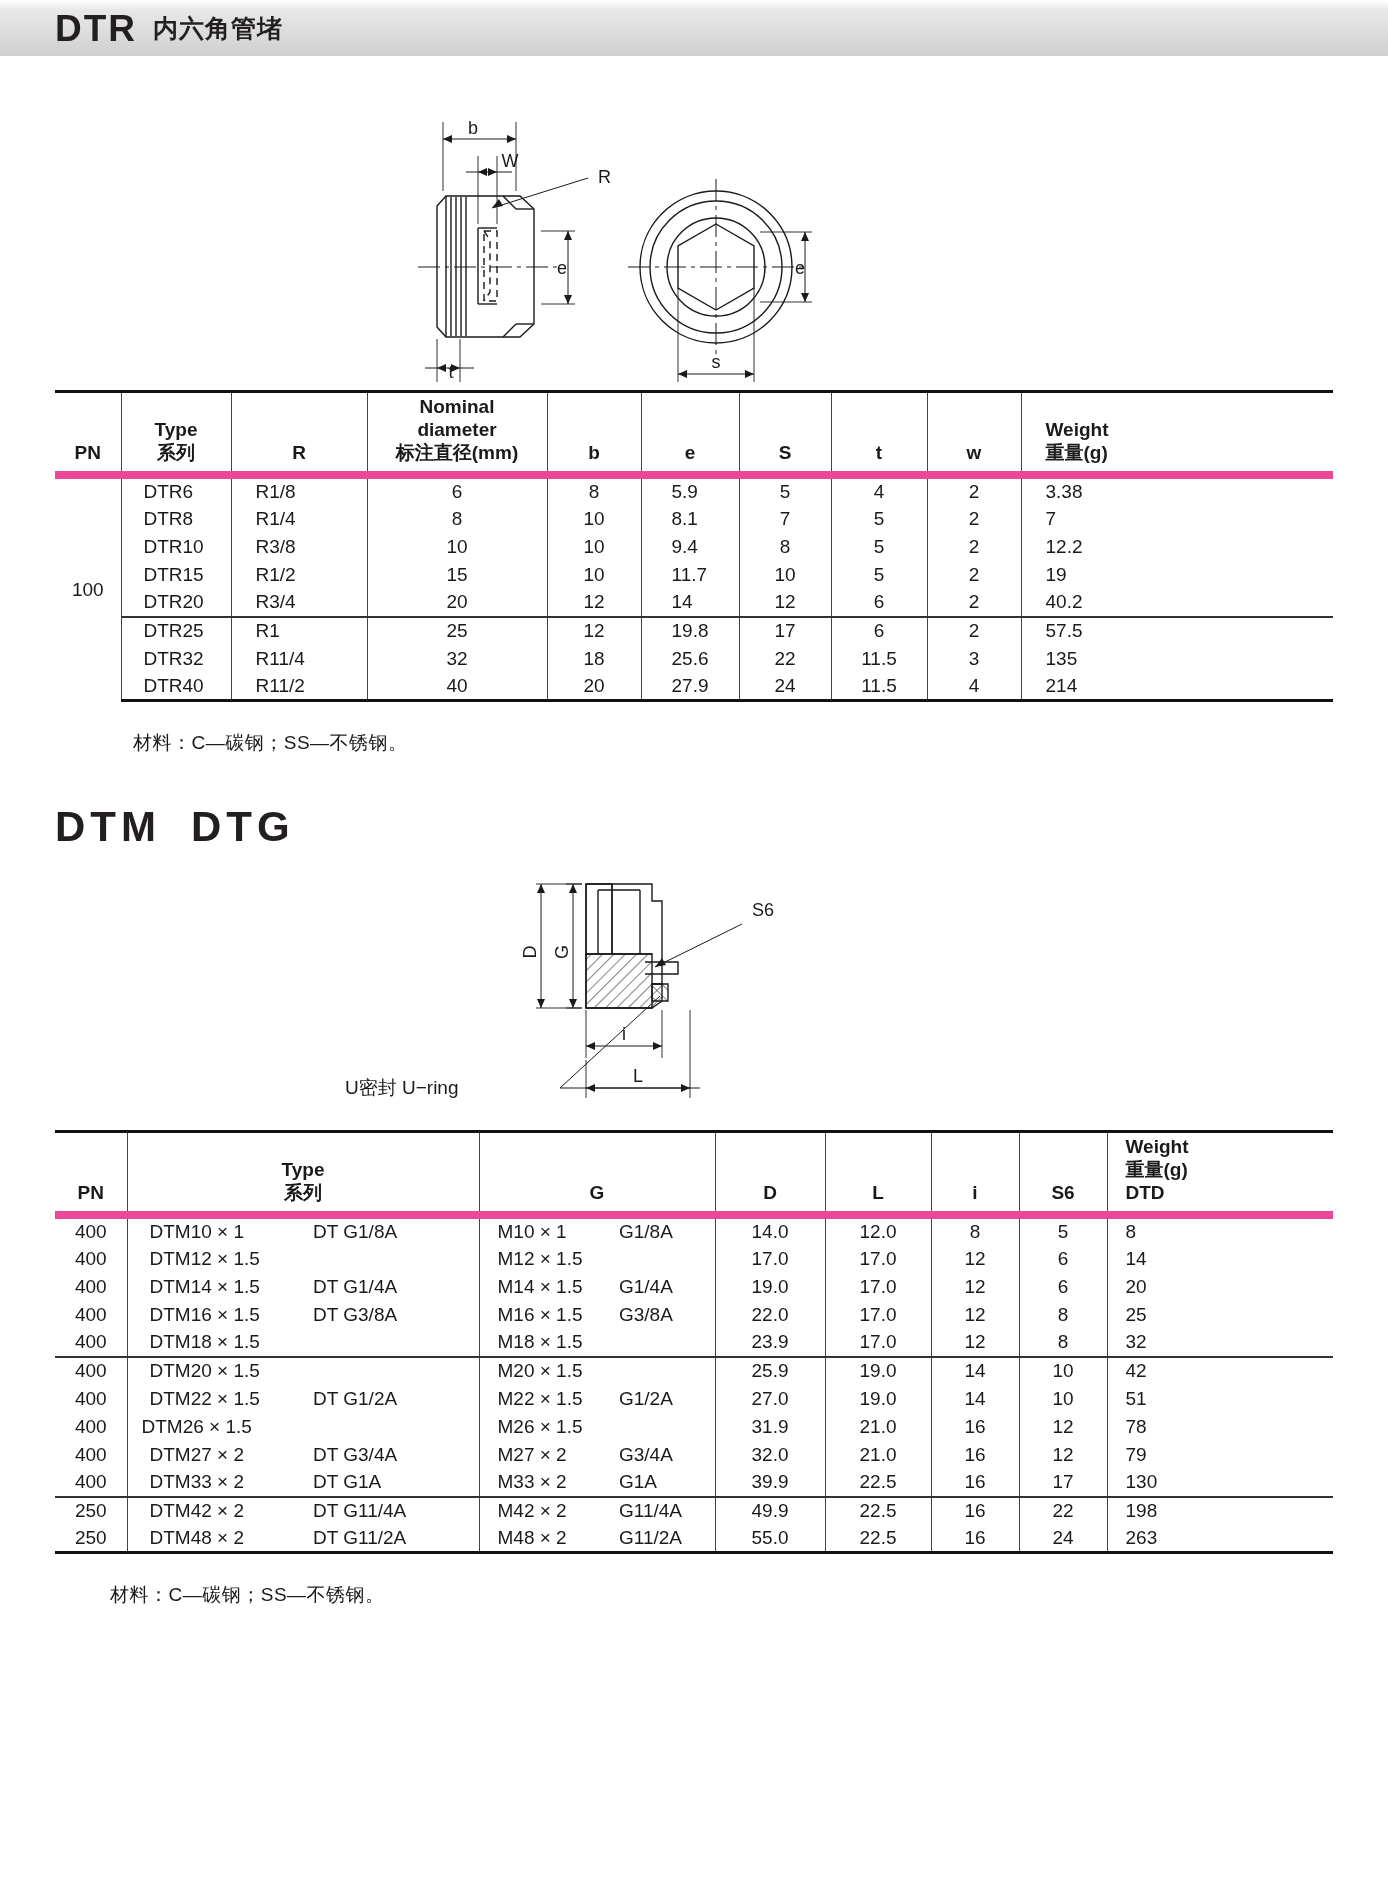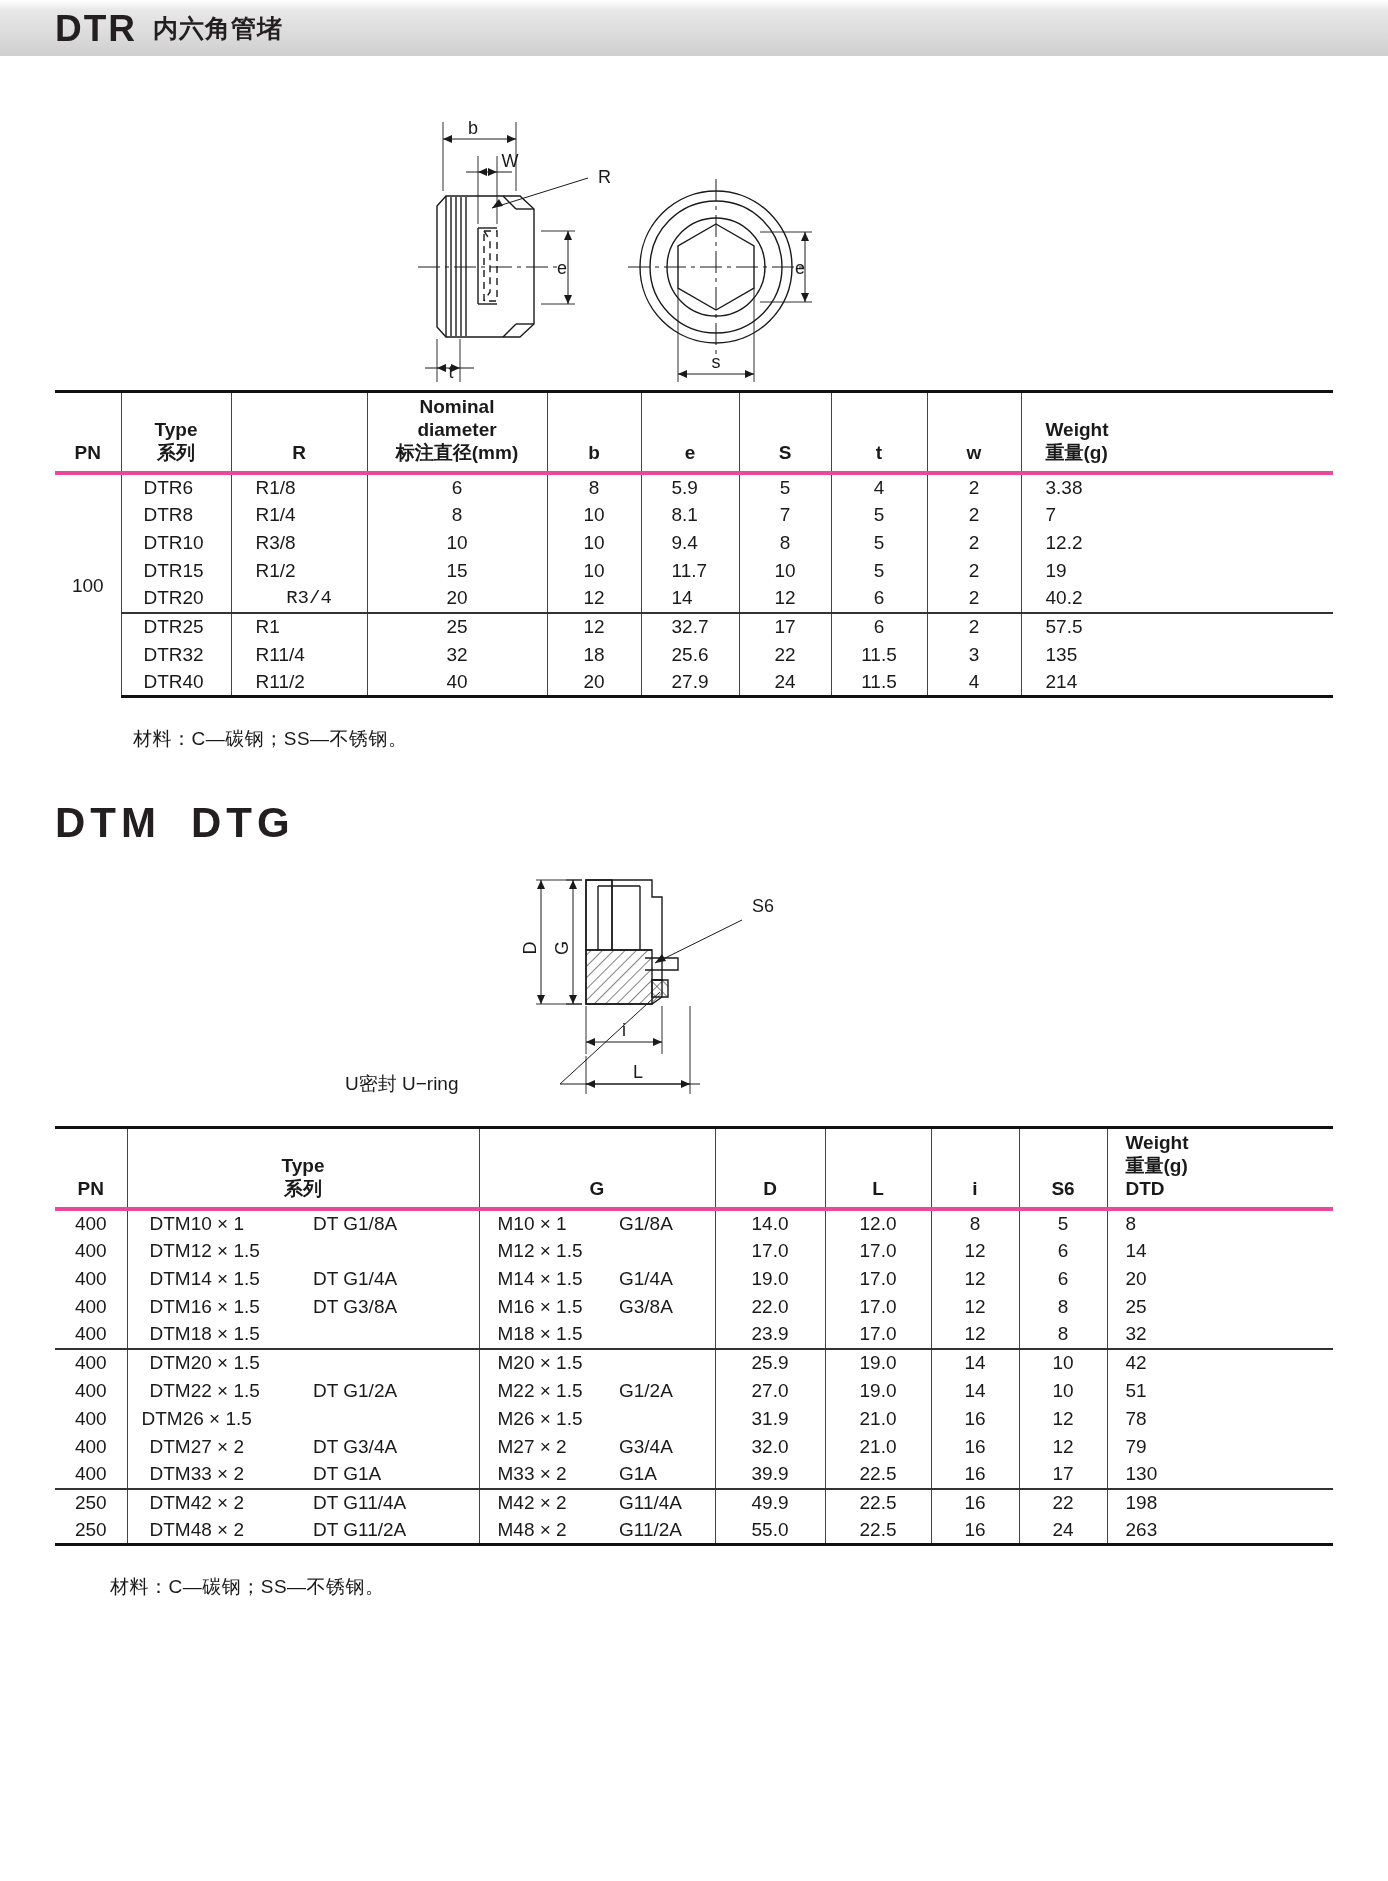--- a/index.html
+++ b/index.html
@@ -52,21 +52,21 @@
     white-space:nowrap;
   }
   table.spec thead th{
     font-weight:bold;
     vertical-align:bottom;
     padding-bottom:6px;
     line-height:1.22;
   }
   table.spec thead tr th{
     border-top:3px solid #111;
-    border-bottom:4px solid #ec4899;
+    border-bottom:8px solid #ec4899;
   }
   table.spec td{ height:28px; }
   .nl{ border-left:none !important; }
   .nr{ border-right:none !important; }
   tr.grp-end td{ border-bottom:2px solid #333; }
   tr.last-row td{ border-bottom:3px solid #111; }
   .vmid{ vertical-align:middle; }
   .note{
     padding:28px 0 0 78px;
     font-size:19px;
@@ -246,35 +246,35 @@
           <td>15</td>
           <td>10</td>
           <td style="text-align: left; padding-left: 30px;">11.7</td>
           <td>10</td>
           <td>5</td>
           <td>2</td>
           <td class="nr" style="text-align: left; padding-left: 24px;">19</td>
         </tr>
         <tr class="grp-end">
           <td style="text-align: left; padding-left: 22px;">DTR20</td>
-          <td style="text-align: center; padding-left: 24px; font-family: Liberation Mono, monospace;">R3/4</td>
+          <td style="text-align: left; padding-left: 24px;">R3/4</td>
           <td>20</td>
           <td>12</td>
           <td style="text-align: left; padding-left: 30px;">14</td>
           <td>12</td>
           <td>6</td>
           <td>2</td>
           <td class="nr" style="text-align: left; padding-left: 24px;">40.2</td>
         </tr>
         <tr>
           <td style="text-align: left; padding-left: 22px;">DTR25</td>
           <td style="text-align: left; padding-left: 24px;">R1</td>
           <td>25</td>
           <td>12</td>
-          <td style="text-align: left; padding-left: 30px;">32.7</td>
+          <td style="text-align: left; padding-left: 30px;">19.8</td>
           <td>17</td>
           <td>6</td>
           <td>2</td>
           <td class="nr" style="text-align: left; padding-left: 24px;">57.5</td>
         </tr>
         <tr>
           <td style="text-align: left; padding-left: 22px;">DTR32</td>
           <td style="text-align: left; padding-left: 24px;">R11/4</td>
           <td>32</td>
           <td>18</td>

